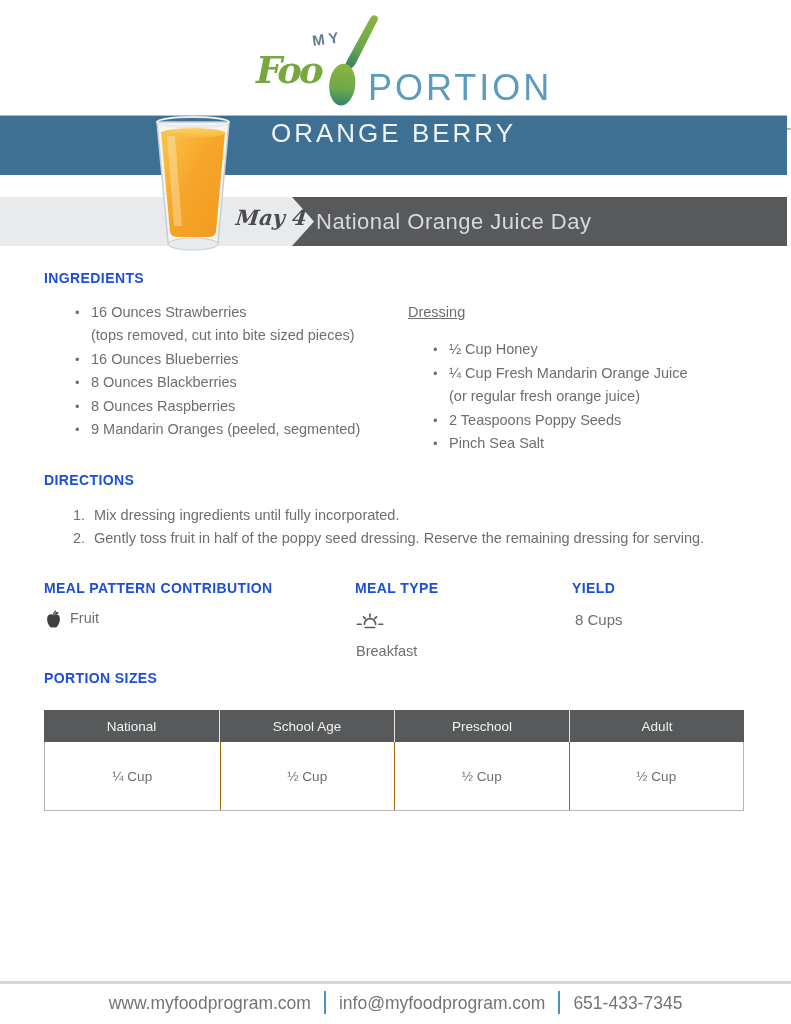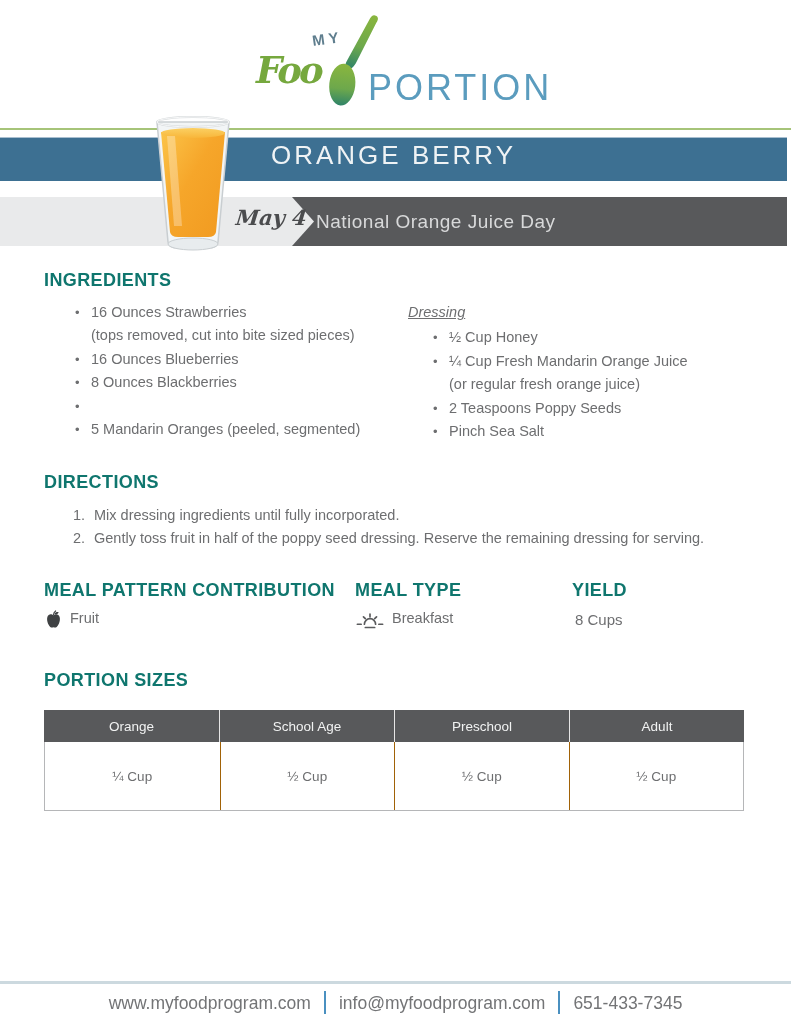--- a/index.html
+++ b/index.html
@@ -13,51 +13,51 @@
              letter-spacing:4px; color:#5f7e8e; transform:rotate(-8deg); }
   .logo-foo { position:absolute; left:0; top:42px; font-family:"DejaVu Serif", serif;
               font-style:italic; font-weight:bold; font-size:37px; letter-spacing:-3px;
               color:#76a83e; line-height:1; }
   .logo-spoon { position:absolute; left:74px; top:0; transform:rotate(14deg); }
   .logo-program { position:absolute; left:112px; top:60px; font-size:36px; font-weight:300;
                   letter-spacing:3px; color:#5b9cbe; line-height:1; }
 
   
   .green-rule { position:absolute; left:0; top:128px; width:100%; height:2px; background:#a6c479; }
-  .band-blue { position:absolute; left:0; top:137px; width:787px; height:44px;
+  .band-blue { position:absolute; left:0; top:115px; width:787px; height:60px;
                background:#3d7092; border-top:1px solid #a9bfd0; }
   .band-title { position:absolute; left:0; top:3px; width:100%; text-align:center;
                 color:#eff3f5; font-size:26px; line-height:28px; font-weight:300;
                 letter-spacing:3px; }
   .band-gray-dark { position:absolute; left:250px; top:197px; width:537px; height:49px;
                     background:#58595b; }
   .band-gray-light { position:absolute; left:0; top:197px; width:314px; height:49px;
                      background:#e9eaeb;
                      clip-path:polygon(0 0, 292px 0, 314px 50%, 292px 100%, 0 100%); }
   .band-date { position:absolute; left:236px; top:205px; font-family:"DejaVu Serif", serif;
                font-style:italic; font-weight:bold; font-size:21px; color:#4b4c4e;
                transform:skewX(-6deg); }
   .band-holiday { position:absolute; left:316px; top:197px; height:41px; line-height:49px;
-                  color:#d8d9da; font-size:19px; font-weight:300; letter-spacing:0.5px; }
+                  color:#d8d9da; font-size:22px; font-weight:300; letter-spacing:0.5px; }
 
   
   .glass { position:absolute; left:147px; top:114px; z-index:5; }
 
   
-  .sec-head { position:absolute; color:#0f766e; font-size:18px; font-weight:bold;
+  .sec-head { position:absolute; color:#1d4ed8; font-size:14px; font-weight:bold;
               letter-spacing:0.4px; }
 
   
   .ing-col { position:absolute; top:301px; font-size:14.5px; color:#6d6e70; }
   .ing-col-left { left:75px; width:330px; }
   .ing-col-right { left:408px; width:340px; }
   .ing-row { display:flex; line-height:23.4px; }
   .bullet { width:16px; flex:0 0 16px; color:#6d6e70; font-size:13px; }
   .ing-note { padding-left:16px; line-height:23.4px; }
-  .dressing-head { line-height:23.4px; text-decoration:underline; margin-bottom:2px;font-style:italic; }
+  .dressing-head { line-height:23.4px; text-decoration:underline; margin-bottom:14px; }
   .ing-col-right .ing-row { margin-left:25px; }
   .ing-col-right .ing-note { margin-left:25px; }
 
   
   .dir-list { position:absolute; left:73px; top:504px; width:690px; font-size:14.5px;
               color:#6d6e70; }
   .dir-row { display:flex; line-height:23.4px; }
   .dir-num { width:21px; flex:0 0 21px; }
 
   
@@ -162,24 +162,25 @@
     <div class="ing-row">
       <span class="bullet">•</span>
       <span>16 Ounces Blueberries</span>
     </div>
     <div class="ing-row">
       <span class="bullet">•</span>
       <span>8 Ounces Blackberries</span>
     </div>
     <div class="ing-row">
       <span class="bullet">•</span>
-    </div>
-    <div class="ing-row">
-      <span class="bullet">•</span>
-      <span>5 Mandarin Oranges (peeled, segmented)</span>
+      <span>8 Ounces Raspberries</span>
+    </div>
+    <div class="ing-row">
+      <span class="bullet">•</span>
+      <span>9 Mandarin Oranges (peeled, segmented)</span>
     </div>
   </div>
 
   <div class="ing-col ing-col-right">
     <div class="dressing-head">Dressing</div>
     <div class="ing-row">
       <span class="bullet">•</span>
       <span>½ Cup Honey</span>
     </div>
     <div class="ing-row">
@@ -217,21 +218,21 @@
     <span>
       <svg width="17" height="19" viewBox="0 0 20 22">
         <path d="M10,6.5 C8,4 4,4.2 2.8,8 C1.4,12.5 4.6,19.5 7.2,20.3 C8.4,20.7 9.2,20 10,20 C10.8,20 11.6,20.7 12.8,20.3 C15.4,19.5 18.6,12.5 17.2,8 C16,4.2 12,4 10,6.5 Z" fill="#3f4143"></path>
         <path d="M10,6 C10,3.5 11,2 12.5,1" stroke="#3f4143" stroke-width="1.4" fill="none" stroke-linecap="round"></path>
         <path d="M11,4.5 C12,2.5 14.5,1.8 16,2.5 C15.6,4.5 13.2,5.5 11,4.5 Z" fill="#3f4143"></path>
       </svg>
     </span>
     <span>Fruit</span>
   </div>
 
-  <div class="meal-val" style="left:356px; top:610px;">
+  <div class="meal-val" style="left:356px; top:610px;flex-direction:column;">
     <span>
       <svg width="28" height="22" viewBox="0 0 30 23">
         <g stroke="#5a5b5d" stroke-width="1.8" stroke-linecap="round" fill="none">
           <path d="M1.5,15 h4"></path>
           <path d="M24.5,15 h4"></path>
           <path d="M9,15 a6,6 0 0 1 12,0"></path>
           <path d="M10,18.5 h10"></path>
           <path d="M15,4 v3"></path>
           <path d="M8,7 l2,2"></path>
           <path d="M22,7 l-2,2"></path>
@@ -240,21 +241,21 @@
     </span>
     <span>Breakfast</span>
   </div>
 
   <div class="yield-val" style="left:575px; top:611px;">8 Cups</div>
 
   <div class="sec-head" style="left:44px; top:670px;">PORTION SIZES</div>
 
   <div class="ptable">
     <div class="ptable-head">
-      <div class="cell">Orange</div>
+      <div class="cell">National</div>
       <div class="cell">School Age</div>
       <div class="cell">Preschool</div>
       <div class="cell">Adult</div>
     </div>
     <div class="ptable-body">
       <div class="cell">¼ Cup</div>
       <div class="cell">½ Cup</div>
       <div class="cell">½ Cup</div>
       <div class="cell">½ Cup</div>
     </div>

